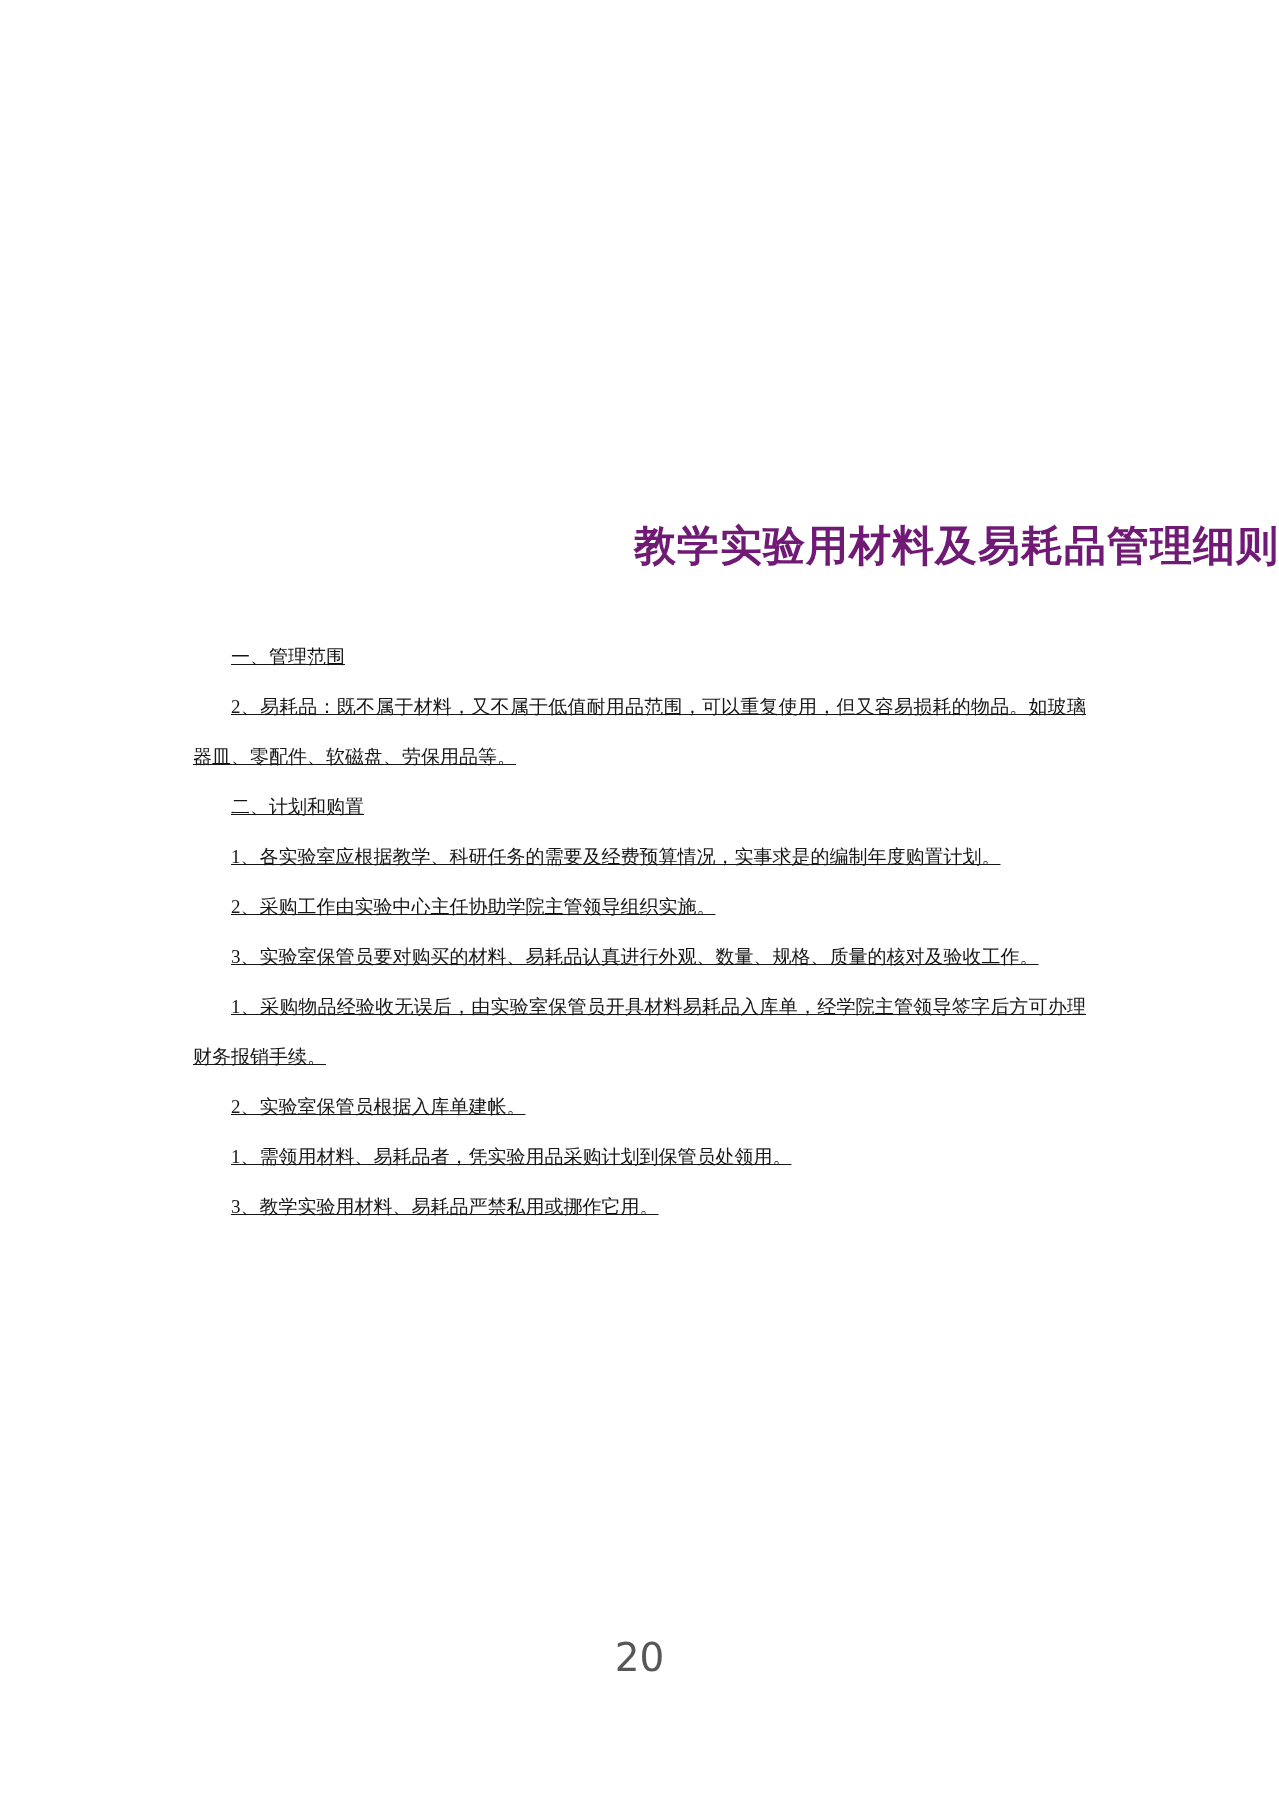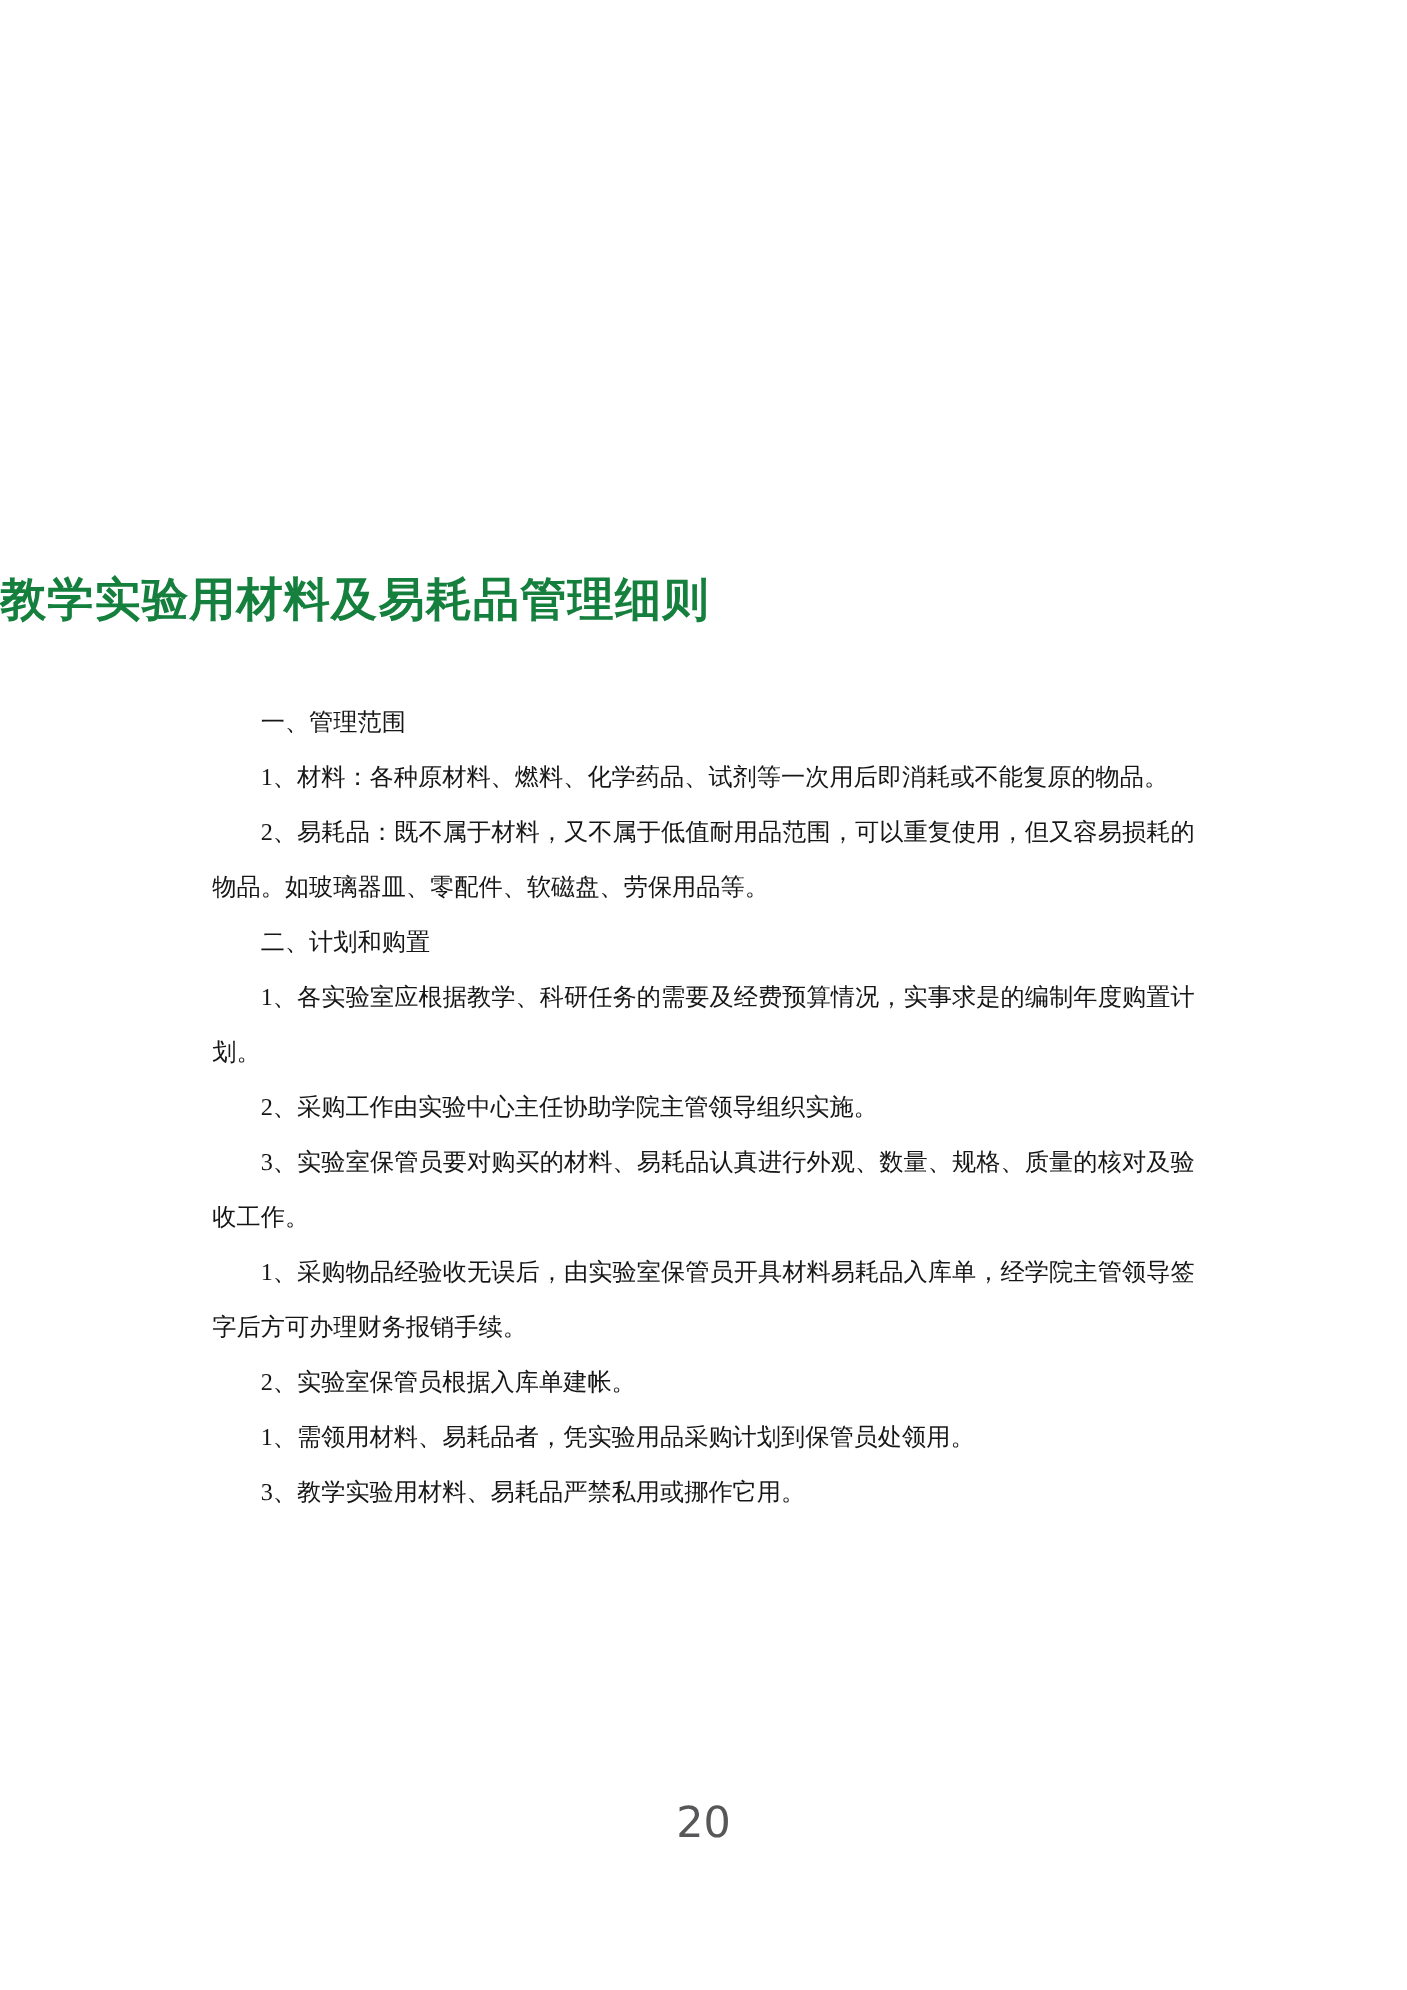--- a/index.html
+++ b/index.html
@@ -14,37 +14,38 @@
     background: #ffffff;
     overflow: hidden;
     font-family: "Liberation Serif", "DejaVu Serif", serif;
     color: #141414;
   }
   .doc-title {
     position: absolute;
     top: 490px;
     left: 0;
     width: 100%;
-    text-align: left;
+    text-align: right;
     font-size: 42px;
     line-height: 56px;
     font-weight: 700;
-    color: #15803d;
+    color: #701a75;
     letter-spacing: 1px;
   }
   .doc-body {
     position: absolute;
     top: 632px;
     left: 193px;
     width: 893px;
-    font-size: 22px;
+    font-size: 19px;
     line-height: 50px;
     text-align: justify;
     text-justify: inter-ideograph;
     color: #161616;
+    text-decoration: underline;
   }
   .doc-body p {
     margin: 0;
     padding: 0;
     text-indent: 2em;
   }
   .page-number {
     position: absolute;
     top: 1636px;
     left: 0;
@@ -58,21 +59,20 @@
 </style>
 </head>
 <body>
 
 <div class="page">
 
   <h1 class="doc-title">教学实验用材料及易耗品管理细则</h1>
 
   <div class="doc-body">
     <p>一、管理范围</p>
-    <p>1、材料：各种原材料、燃料、化学药品、试剂等一次用后即消耗或不能复原的物品。</p>
     <p>2、易耗品：既不属于材料，又不属于低值耐用品范围，可以重复使用，但又容易损耗的物品。如玻璃器皿、零配件、软磁盘、劳保用品等。</p>
     <p>二、计划和购置</p>
     <p>1、各实验室应根据教学、科研任务的需要及经费预算情况，实事求是的编制年度购置计划。</p>
     <p>2、采购工作由实验中心主任协助学院主管领导组织实施。</p>
     <p>3、实验室保管员要对购买的材料、易耗品认真进行外观、数量、规格、质量的核对及验收工作。</p>
     <p>1、采购物品经验收无误后，由实验室保管员开具材料易耗品入库单，经学院主管领导签字后方可办理财务报销手续。</p>
     <p>2、实验室保管员根据入库单建帐。</p>
     <p>1、需领用材料、易耗品者，凭实验用品采购计划到保管员处领用。</p>
     <p>3、教学实验用材料、易耗品严禁私用或挪作它用。</p>
   </div>

